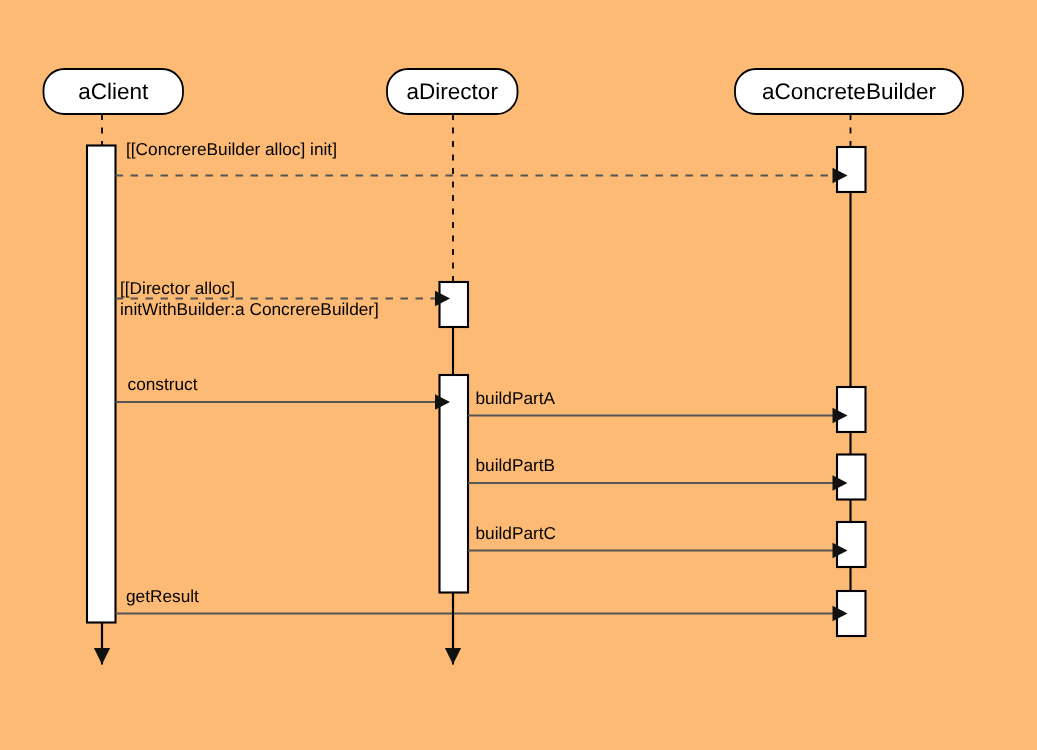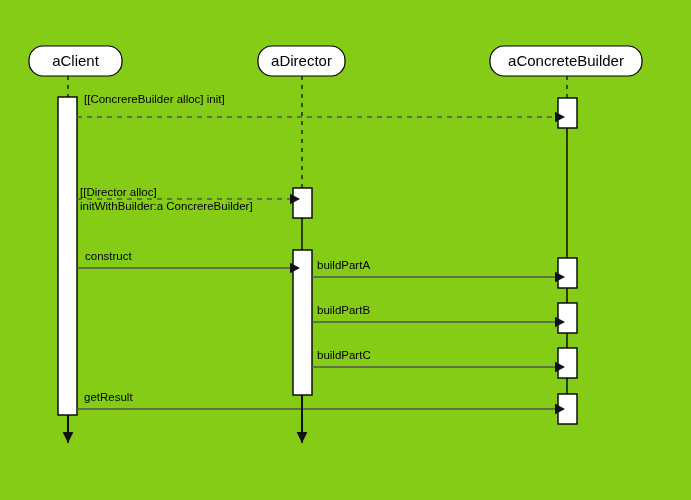--- a/index.html
+++ b/index.html
@@ -7,21 +7,21 @@
     padding: 0;
     background: #ffffff;
   }
   body {
     font-family: "Liberation Sans", sans-serif;
   }
   #diagram-root {
     position: relative;
     width: 691px;
     height: 500px;
-    background: #84cc16;
+    background: #fdba74;
     overflow: hidden;
   }
   svg#seq {
     display: block;
     width: 691px;
     height: 500px;
   }
   .lifeline-box {
     fill: #ffffff;
     stroke: #000000;

